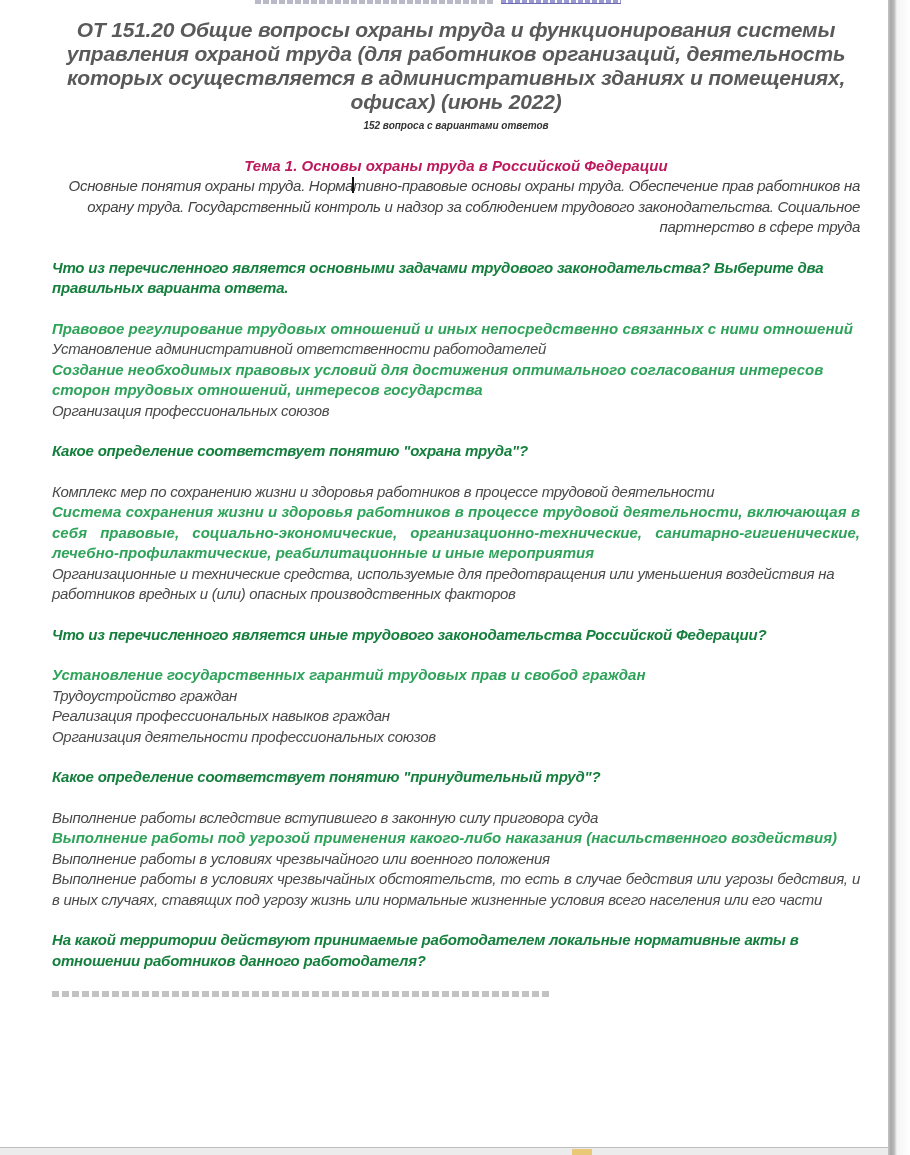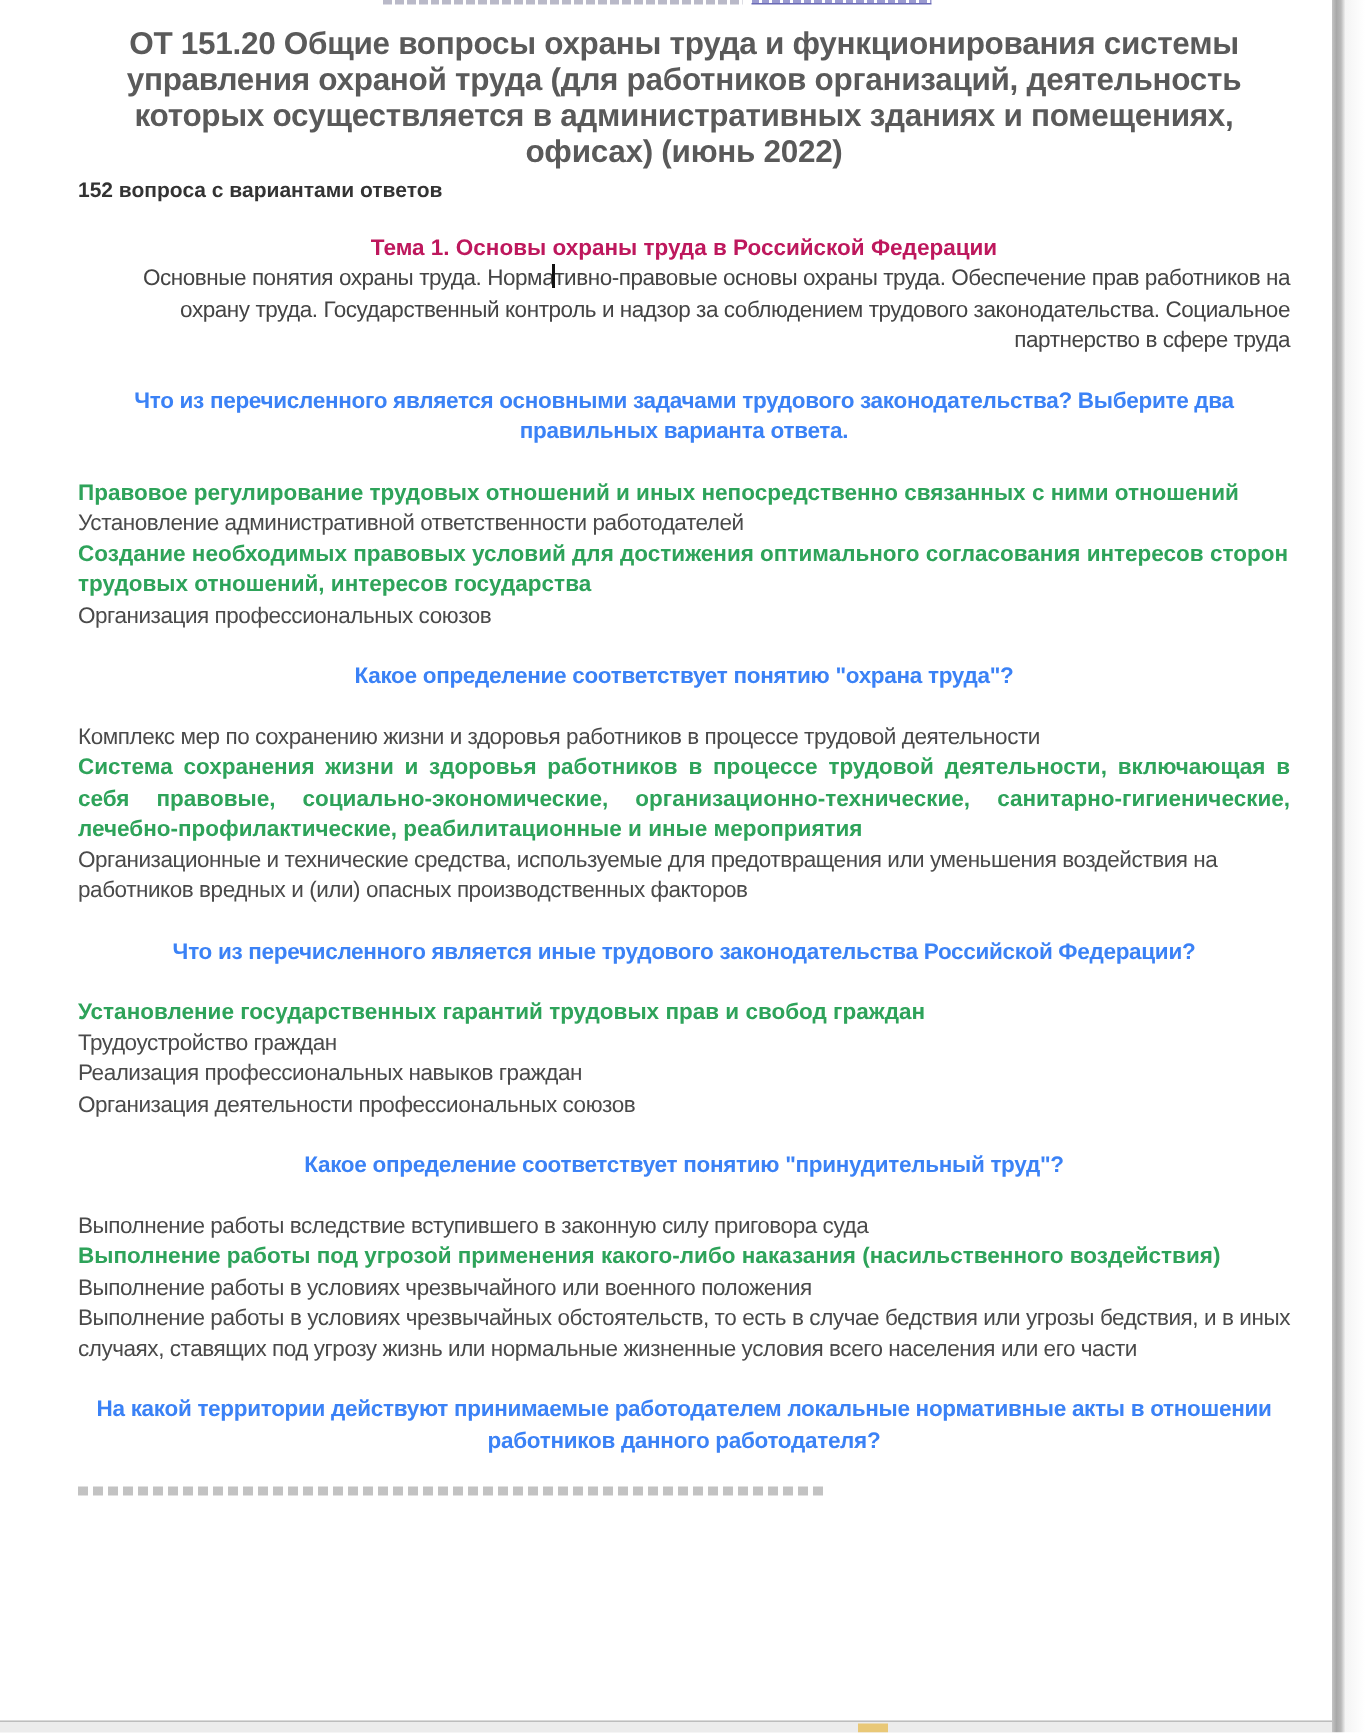--- a/index.html
+++ b/index.html
@@ -24,42 +24,42 @@
     position: absolute; left: 572px; top: 1149px; width: 20px; height: 6px;
     background: #e9c877;
   }
   .banner {
     position: absolute; left: 255px; top: -6px; width: 380px; height: 10px;
     color: #7a7a9a; font-size: 11px; white-space: nowrap; overflow: hidden;
   }
   .banner .faint { display:inline-block; width: 240px; height: 4px; margin-top: 4px; background: repeating-linear-gradient(to right,#b9b9c8 0 6px,transparent 6px 8px); }
   .banner .link { display:inline-block; width: 120px; height: 4px; margin-left: 6px; margin-top: 4px; border-bottom: 1px solid #6a6ab5; background: repeating-linear-gradient(to right,#9a9ad0 0 5px,transparent 5px 7px); }
 
-  .content { position: absolute; left: 52px; top: 18px; width: 808px; }
+  .content { position: absolute; left: 52px; top: 18px; width: 808px; font-style: italic; }
   .title {
     color: #5a5a5a; font-weight: bold; font-size: 21px; line-height: 24px;
     text-align: center; margin: 0; letter-spacing: -0.2px;
   }
   .subtitle {
-    color: #333; font-weight: bold; font-size: 14px; line-height: 20px;
-    margin: 2px 0 0 0;
+    color: #333; font-weight: bold; font-size: 10px; line-height: 20px;
+    text-align: center; margin: 2px 0 0 0;
   }
   .topic-title {
     color: #be185d; font-weight: bold; font-size: 15px; line-height: 20px;
     text-align: center; margin: 20px 0 0 0;
   }
   .topic-desc {
     color: #444; font-size: 15px; line-height: 20.5px; margin: 0;
     letter-spacing: -0.3px;
     text-align: right;
   }
   .cursor { display:inline-block; width: 2px; height: 16px; background:#111; vertical-align: -2px; margin: 0 -1px; }
   .question {
-    color: #3b82f6; font-weight: bold; font-size: 15px; line-height: 20.5px;
-    margin: 20px 0 20px 0; letter-spacing: -0.2px; text-align: center;
+    color: #15803d; font-weight: bold; font-size: 15px; line-height: 20.5px;
+    margin: 20px 0 20px 0; letter-spacing: -0.2px;
   }
   .answer {
     font-size: 15px; line-height: 20.5px; margin: 0; color: #4a4a4a;
     letter-spacing: -0.3px;
   }
   .answer.justify { text-align: justify; }
   .answer.correct { color: #2ea35a; font-weight: bold; letter-spacing: 0; }
 </style>
 </head>
 <body>

